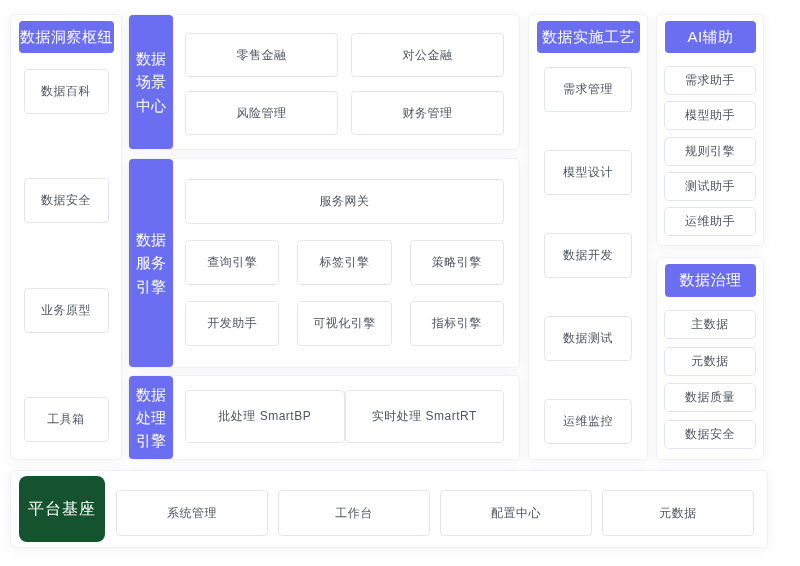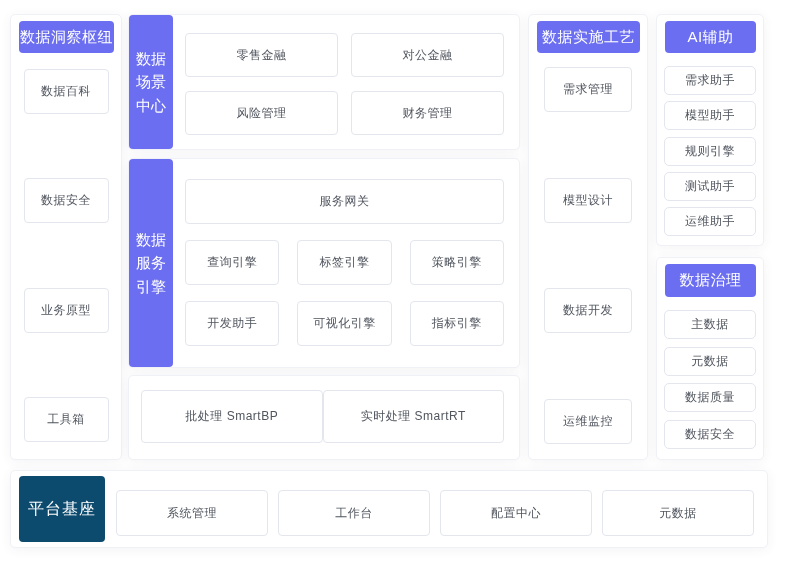--- a/index.html
+++ b/index.html
@@ -126,32 +126,36 @@
         <div class="card">标签引擎</div>
         <div class="card">策略引擎</div>
         <div class="card">开发助手</div>
         <div class="card">可视化引擎</div>
         <div class="card">指标引擎</div>
       </div>
     </div>
   </div>
 
   <div class="panel band p-process">
+    <div class="vbar" style="background: rgb(107, 110, 240);">
+      <span>数据处理引擎</span>
+    </div>
     <div class="band-content">
       <div class="card">批处理 SmartBP</div>
       <div class="card">实时处理  SmartRT</div>
     </div>
   </div>
 
   <div class="panel col-panel p-impl">
     <div class="hdr" style="background: rgb(107, 110, 240);">数据实施工艺</div>
     <div class="col-items">
       <div class="card">需求管理</div>
       <div class="card">模型设计</div>
       <div class="card">数据开发</div>
+      <div class="card">数据测试</div>
       <div class="card">运维监控</div>
     </div>
   </div>
 
   <div class="panel col-panel p-ai">
     <div class="hdr" style="background: rgb(107, 110, 240);">AI辅助</div>
     <div class="col-items">
       <div class="card">需求助手</div>
       <div class="card">模型助手</div>
       <div class="card">规则引擎</div>
@@ -164,21 +168,21 @@
     <div class="hdr" style="background: rgb(107, 110, 240);">数据治理</div>
     <div class="col-items">
       <div class="card">主数据</div>
       <div class="card">元数据</div>
       <div class="card">数据质量</div>
       <div class="card">数据安全</div>
     </div>
   </div>
 
   <div class="panel p-base">
-    <div class="base-hdr" style="background: #0c4a6e;">平台基座</div>
+    <div class="base-hdr" style="background: #14532d; border-radius: 8px;">平台基座</div>
     <div class="base-items">
       <div class="card">系统管理</div>
       <div class="card">工作台</div>
       <div class="card">配置中心</div>
       <div class="card">元数据</div>
     </div>
   </div>
 
 </div>
 

